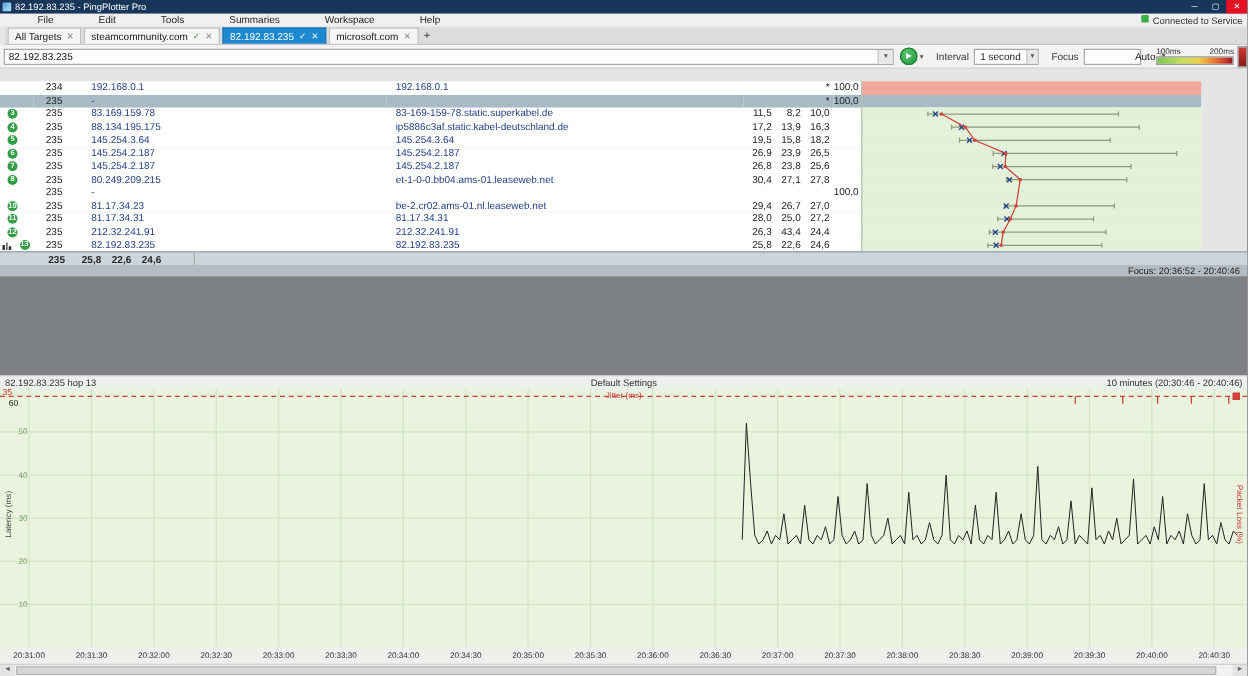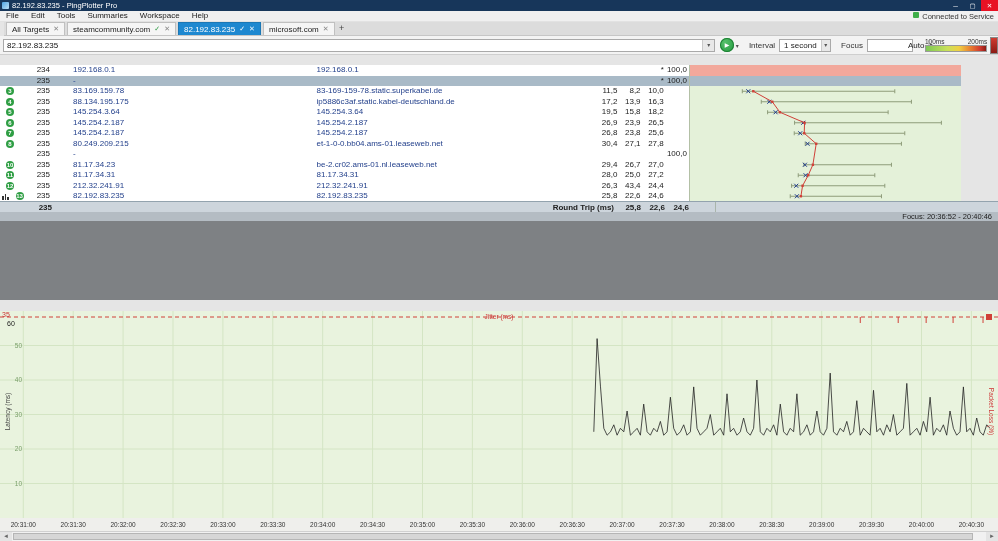--- a/index.html
+++ b/index.html
@@ -9,21 +9,21 @@
   
   .titlebar{position:absolute;left:0;top:0;width:998px;height:11px;background:#17365a;color:#fff;display:flex;align-items:center;}
   .app-icon{width:7px;height:7px;margin:0 3px 0 2px;background:linear-gradient(135deg,#4fa3e0,#bfe0f5);border-radius:1px;}
   .title{font-size:7.5px;line-height:11px;white-space:nowrap;}
   .winbtns{margin-left:auto;display:flex;height:11px;}
   .winbtn{width:17px;text-align:center;font-size:6.5px;line-height:11px;color:#fff;}
   .winbtn.close{background:#e81123;}
 
   
   .menubar{position:absolute;left:0;top:11px;width:998px;height:11px;background:#f0f0f0;border-bottom:1px solid #e2e2e2;display:flex;align-items:center;box-sizing:border-box;}
-  .menu-item{padding:0 6px;line-height:10px;color:#222;}
+  .menu-item{padding:0 6px;line-height:10px;color:#222;margin-left:24px;}
   .conn{margin-left:auto;display:flex;align-items:flex-start;font-size:7.5px;color:#333;padding-right:4px;padding-left:32px;}
   .conn-ico{width:6px;height:6px;background:#3fae49;border-radius:1px;margin-right:3px;}
 
   
   .tabbar{position:absolute;left:4px;top:22px;width:998px;height:14px;background:#dcdcdc;border-bottom:1px solid #c6c6c6;display:flex;align-items:flex-end;box-sizing:border-box;}
   .tab{height:13px;display:flex;align-items:center;background:#f5f5f5;border:1px solid #c0c0c0;border-bottom:none;margin-left:2px;padding:0 5px;box-sizing:border-box;white-space:nowrap;}
   .tab.active{background:#1e88d0;color:#fff;border-color:#1b77b5;}
   .tab .check{color:#2e9b44;margin-left:4px;font-size:7px;}
   .tab.active .check{color:#fff;}
   .tab .close{color:#888;margin-left:4px;font-size:7px;}
@@ -391,30 +391,34 @@
         <rect x="100.01411764705881" y="77.55" width="2.4" height="2.4" fill="#d04038"></rect>
         <rect x="96.68470588235294" y="98.55" width="2.4" height="2.4" fill="#d04038"></rect>
         <rect x="92.0235294117647" y="109.05" width="2.4" height="2.4" fill="#d04038"></rect>
         <rect x="86.36352941176472" y="119.55" width="2.4" height="2.4" fill="#d04038"></rect>
         <rect x="84.69882352941175" y="130.05" width="2.4" height="2.4" fill="#d04038"></rect>
       </svg></div>
 
   <div class="tfoot" id="tfoot">
       <div class="cell c-hop"></div>
       <div class="cell c-count">235</div>
-      <div class="cell f-label">Round Trip (ms)</div>
       <div class="cell c-avg">25,8</div>
       <div class="cell c-min">22,6</div>
       <div class="cell c-cur">24,6</div>
       <div class="cell c-pl"></div>
       <div class="cell f-lat"></div>
     </div>
   <div class="focusline">Focus: 20:36:52 - 20:40:46</div>
   <div class="grayarea"></div>
 
+  <div class="tl-header">
+    <span class="tlh-left">82.192.83.235 hop 13</span>
+    <span class="tlh-center">Default Settings</span>
+    <span class="tlh-right">10 minutes (20:30:46 - 20:40:46)</span>
+  </div>
   <div id="tl-plot"><svg width="998" height="207" viewBox="0 0 998 207">
         <line x1="23.28666666666667" y1="0" x2="23.28666666666667" y2="207" stroke="#d4e5c4" stroke-width="1"></line>
         <line x1="73.18666666666667" y1="0" x2="73.18666666666667" y2="207" stroke="#d4e5c4" stroke-width="1"></line>
         <line x1="123.08666666666667" y1="0" x2="123.08666666666667" y2="207" stroke="#d4e5c4" stroke-width="1"></line>
         <line x1="172.98666666666668" y1="0" x2="172.98666666666668" y2="207" stroke="#d4e5c4" stroke-width="1"></line>
         <line x1="222.88666666666666" y1="0" x2="222.88666666666666" y2="207" stroke="#d4e5c4" stroke-width="1"></line>
         <line x1="272.78666666666663" y1="0" x2="272.78666666666663" y2="207" stroke="#d4e5c4" stroke-width="1"></line>
         <line x1="322.68666666666667" y1="0" x2="322.68666666666667" y2="207" stroke="#d4e5c4" stroke-width="1"></line>
         <line x1="372.5866666666667" y1="0" x2="372.5866666666667" y2="207" stroke="#d4e5c4" stroke-width="1"></line>
         <line x1="422.4866666666667" y1="0" x2="422.4866666666667" y2="207" stroke="#d4e5c4" stroke-width="1"></line>

